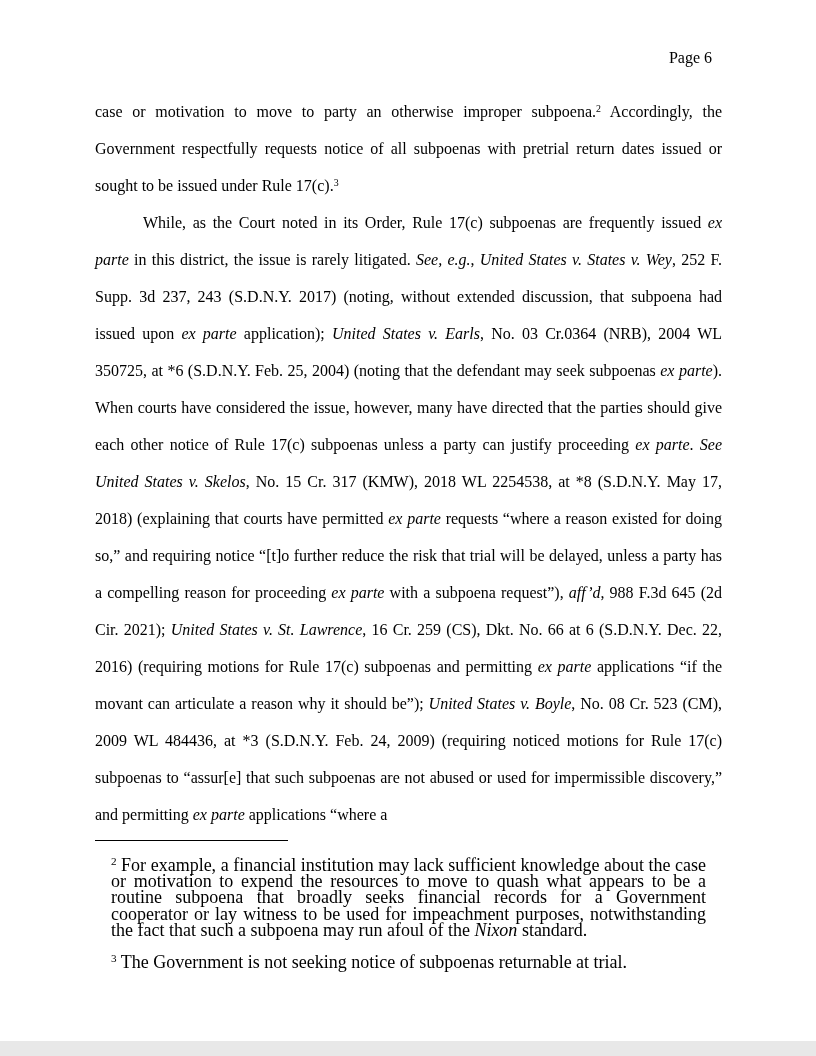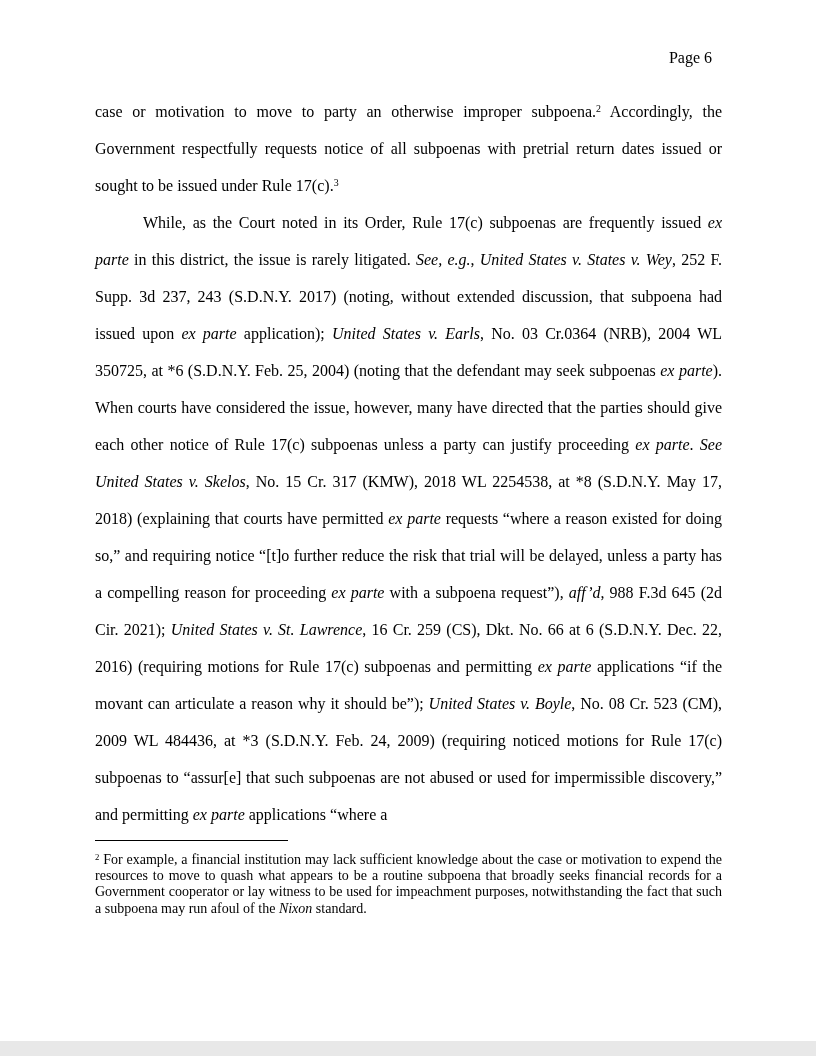--- a/index.html
+++ b/index.html
@@ -50,37 +50,38 @@
     width: 627px;
   }
   .footnote-sep {
     width: 193px;
     height: 0;
     border: none;
     border-top: 1.4px solid #000000;
     margin: 0 0 11px 0;
   }
   .footnote {
-    margin: 0;
-    font-size: 14px;
+    margin: 16px;
+    font-size: 18px;
     line-height: 16.2px;
     text-align: justify;
   }
   .footnote + .footnote { margin-top: 11px; }
 </style>
 </head>
 <body>
 
 <div class="page">
 
   <div class="page-num">Page 6</div>
 
   <div class="body-text">
     <p class="para"><span>case or motivation to move to party an otherwise improper subpoena.</span><sup>2</sup><span>  Accordingly, the Government respectfully requests notice of all subpoenas with pretrial return dates issued or sought to be issued under Rule 17(c).</span><sup>3</sup></p>
     <p class="para indent"><span>While, as the Court noted in its Order, Rule 17(c) subpoenas are frequently issued </span><span class="it">ex parte</span><span> in this district, the issue is rarely litigated.  </span><span class="it">See, e.g.</span><span>, </span><span class="it">United States v. States v. Wey</span><span>, 252 F. Supp. 3d 237, 243 (S.D.N.Y. 2017) (noting, without extended discussion, that subpoena had issued upon </span><span class="it">ex parte</span><span> application); </span><span class="it">United States v. Earls</span><span>, No. 03 Cr.0364 (NRB), 2004 WL 350725, at *6 (S.D.N.Y. Feb. 25, 2004) (noting that the defendant may seek subpoenas </span><span class="it">ex parte</span><span>).  When courts have considered the issue, however, many have directed that the parties should give each other notice of Rule 17(c) subpoenas unless a party can justify proceeding </span><span class="it">ex parte</span><span>.  </span><span class="it">See United States v. Skelos</span><span>, No. 15 Cr. 317 (KMW), 2018 WL 2254538, at *8 (S.D.N.Y. May 17, 2018) (explaining that courts have permitted </span><span class="it">ex parte</span><span> requests “where a reason existed for doing so,” and requiring notice “[t]o further reduce the risk that trial will be delayed, unless a party has a compelling reason for proceeding </span><span class="it">ex parte</span><span> with a subpoena request”), </span><span class="it">aff’d</span><span>, 988 F.3d 645 (2d Cir. 2021); </span><span class="it">United States v. St. Lawrence</span><span>, 16 Cr. 259 (CS), Dkt. No. 66 at 6 (S.D.N.Y. Dec. 22, 2016) (requiring motions for Rule 17(c) subpoenas and permitting </span><span class="it">ex parte</span><span> applications “if the movant can articulate a reason why it should be”); </span><span class="it">United States v. Boyle</span><span>, No. 08 Cr. 523 (CM), 2009 WL 484436, at *3 (S.D.N.Y. Feb. 24, 2009) (requiring noticed motions for Rule 17(c) subpoenas to “assur[e] that such subpoenas are not abused or used for impermissible discovery,” and permitting </span><span class="it">ex parte</span><span> applications “where a</span></p>
   </div>
 
   <div class="footnote-block">
     <hr class="footnote-sep">
     <p class="footnote"><sup>2</sup><span> For example, a financial institution may lack sufficient knowledge about the case or motivation to expend the resources to move to quash what appears to be a routine subpoena that broadly seeks financial records for a Government cooperator or lay witness to be used for impeachment purposes, notwithstanding the fact that such a subpoena may run afoul of the </span><span class="it">Nixon</span><span> standard.</span></p>
+    <p class="footnote"><sup>3</sup><span> The Government is not seeking notice of subpoenas returnable at trial.</span></p>
   </div>
 
 </div>
 
 </body></html>

